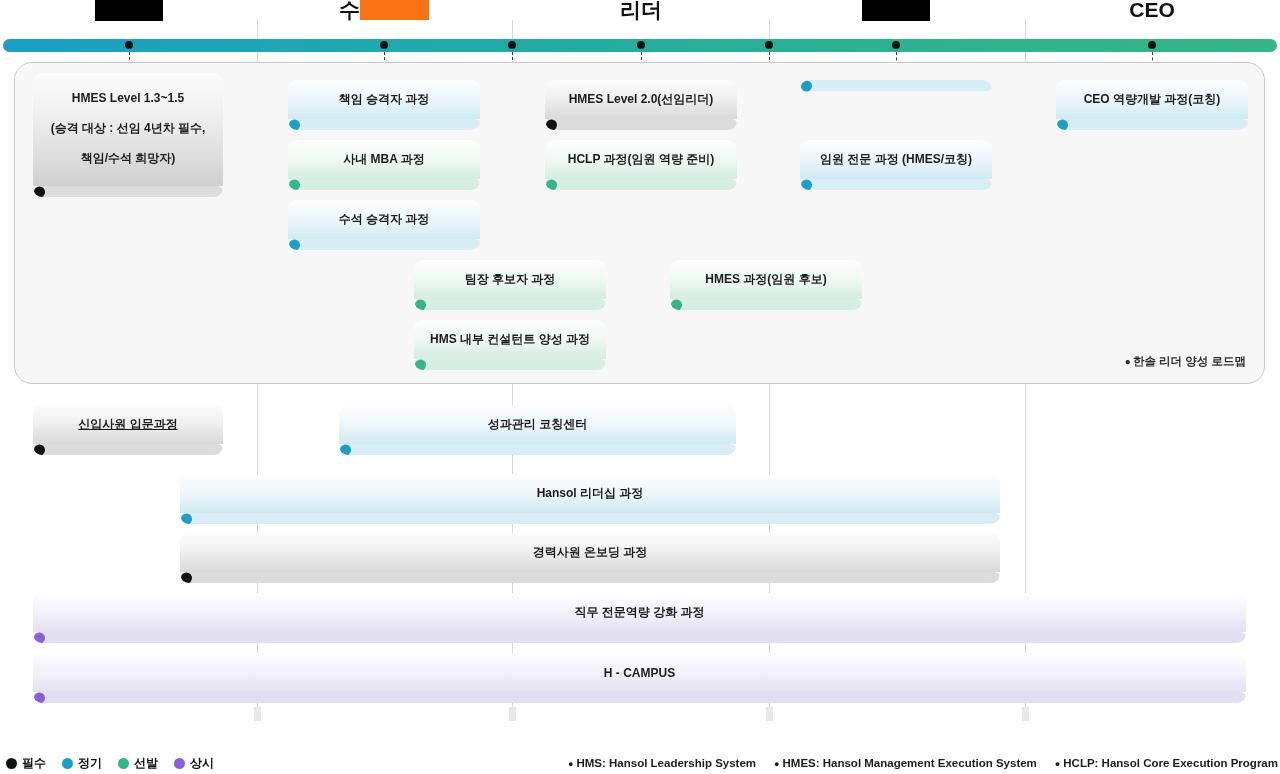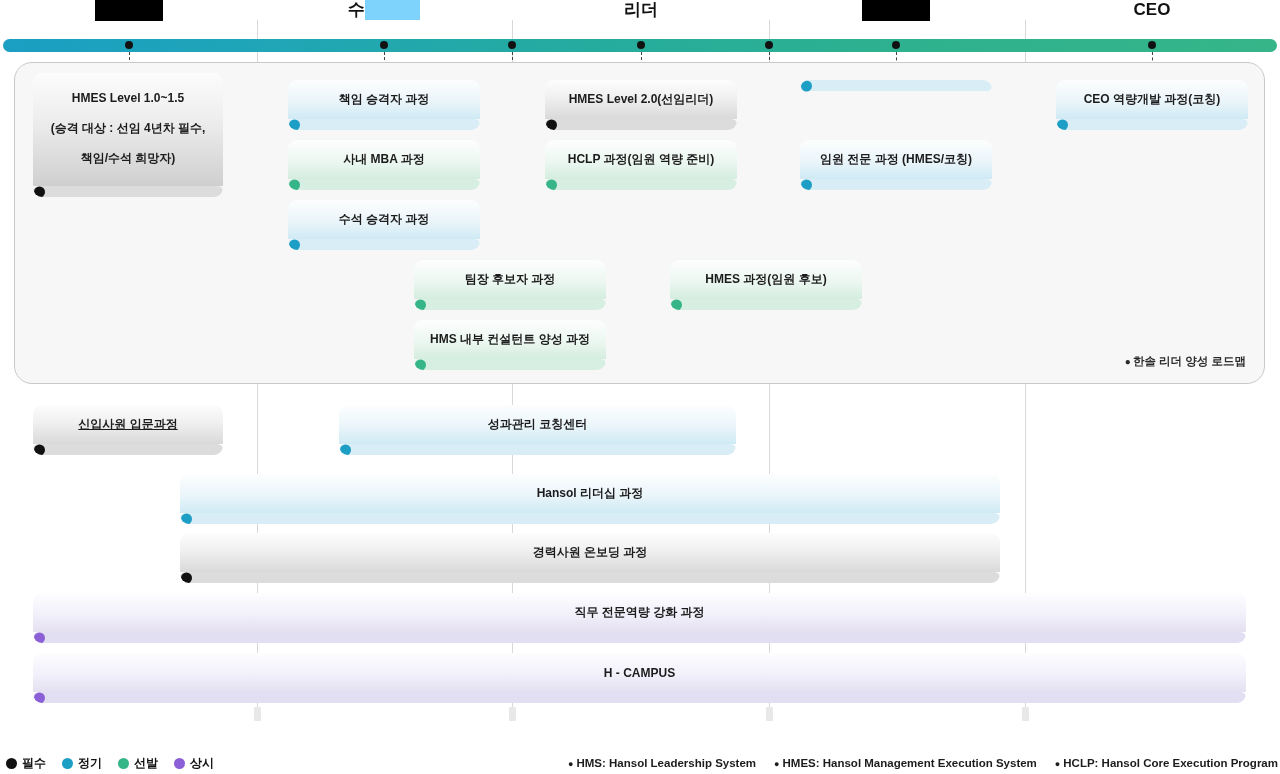--- a/index.html
+++ b/index.html
@@ -8,35 +8,35 @@
     background: #ffffff;
     font-family: "Liberation Sans", "DejaVu Sans", sans-serif;
     overflow: hidden;
   }
   #stage { position: relative; width: 1280px; height: 774px; }
 
   
   .col-label {
     position: absolute;
     text-align: center;
-    font-size: 17px;
+    font-size: 21px;
     font-weight: 700;
     color: #111;
     line-height: 20px;
     top: 0px;
     white-space: nowrap;
   }
   .col-label.redacted {
     background: #000;
     color: transparent;
     height: 21px;
   }
   .col-label .redblk {
     display: inline-block;
-    background: #7dd3fc;
+    background: #f97316;
     color: transparent;
     vertical-align: top;
   }
 
   
   #stage-bar {
     position: absolute;
     left: 3px; top: 39px;
     width: 1274px; height: 13px;
     border-radius: 7px;
@@ -221,21 +221,21 @@
 
   <div id="roadmap-panel">
     <div id="panel-caption">
       <span class="bullet">●</span><span>한솔 리더 양성 로드맵</span>
     </div>
   </div>
 
   <div id="courses">
       <div class="course v-black tall" style="left: 33px; top: 73px; width: 190px; height: 124px;">
         <div class="cap multi" style="height: 113px;">
-          <div>HMES Level 1.0~1.5</div>
+          <div>HMES Level 1.3~1.5</div>
           <div>(승격 대상 : 선임 4년차 필수,</div>
           <div>책임/수석 희망자)</div>
         </div>
         <div class="track">
           <div class="knob" title="필수" style="background: rgb(17, 17, 17);"></div>
         </div>
       </div>
       <div class="course v-blue" style="left: 288px; top: 80px; width: 192px; height: 50px;">
         <div class="cap" style="height: 39px;">책임 승격자 과정</div>
         <div class="track">

